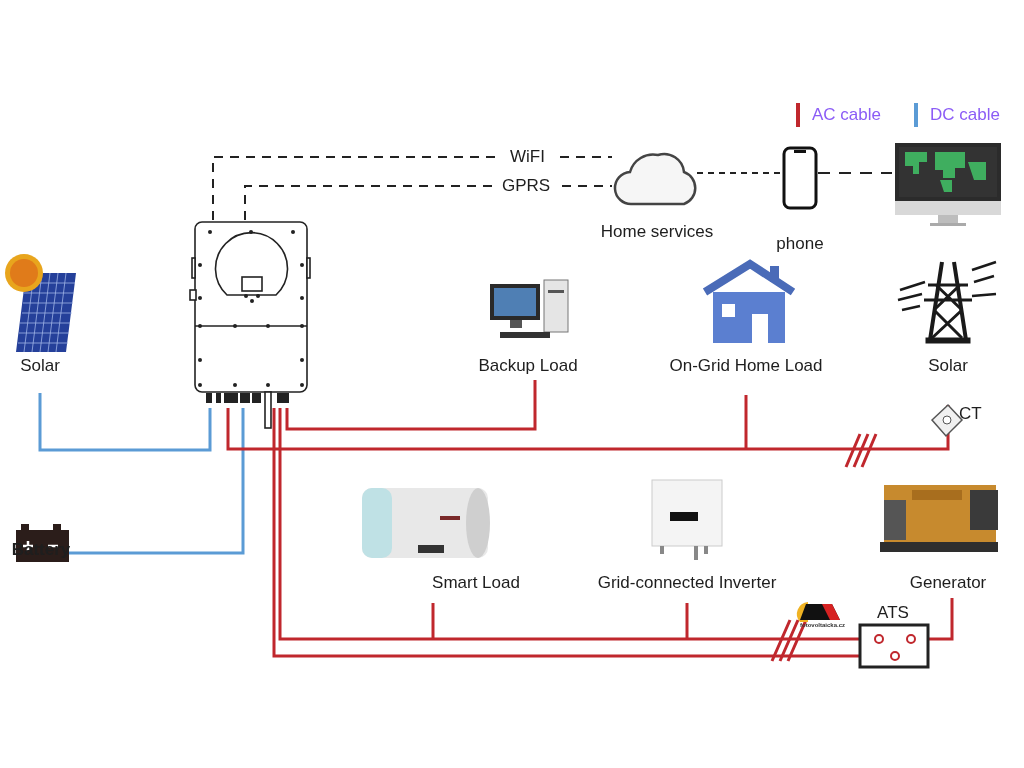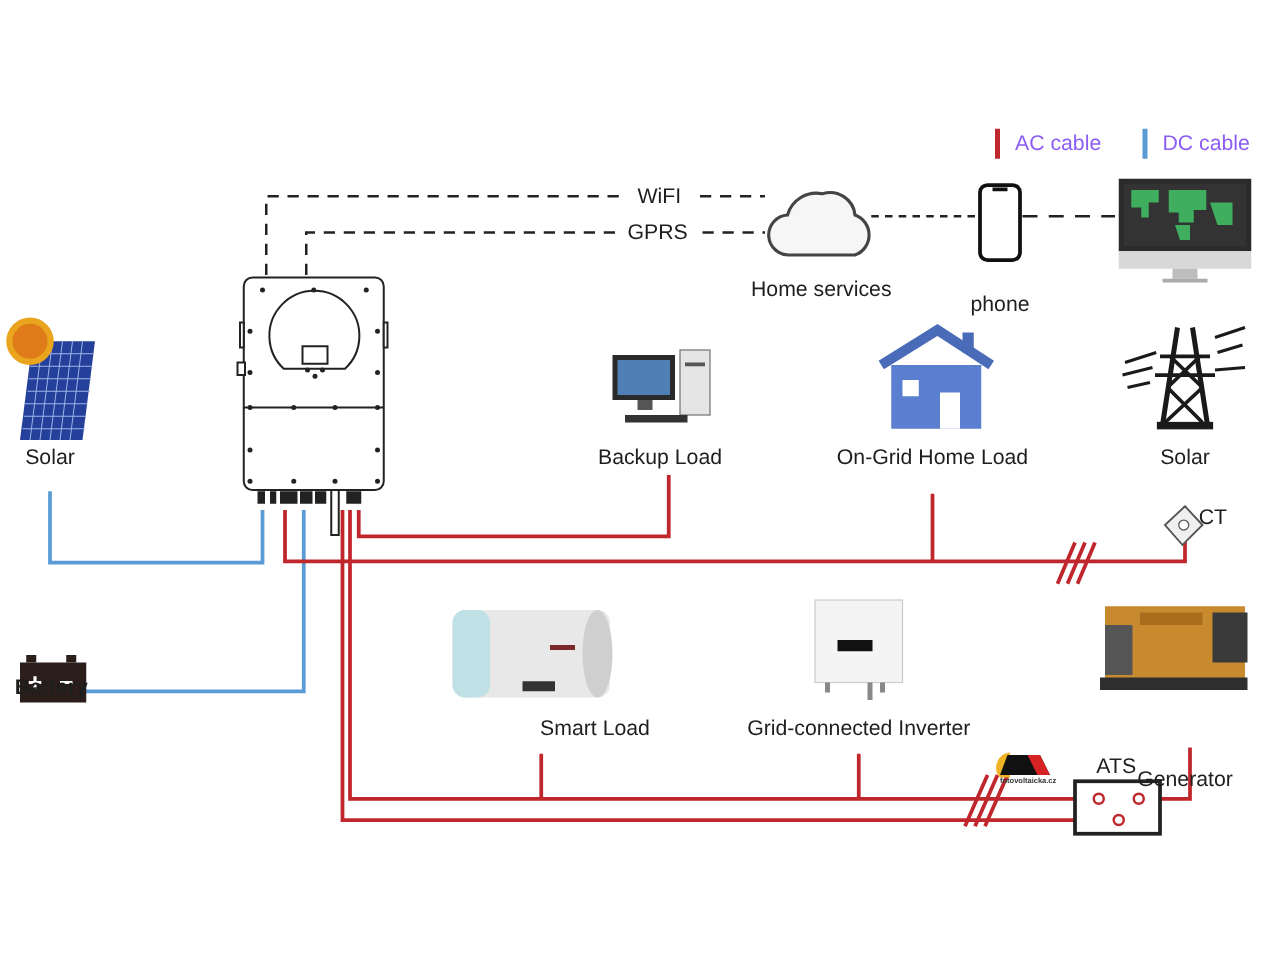--- a/index.html
+++ b/index.html
@@ -200,15 +200,15 @@
 <div class="lbl c" style="left:657px;top:222px;">Home services</div>
 <div class="lbl c" style="left:800px;top:234px;">phone</div>
 <div class="lbl c" style="left:40px;top:356px;">Solar</div>
 <div class="lbl c" style="left:41px;top:540px;font-weight:bold;">Battery</div>
 <div class="lbl c" style="left:528px;top:356px;">Backup Load</div>
 <div class="lbl c" style="left:746px;top:356px;">On-Grid Home Load</div>
 <div class="lbl c" style="left:948px;top:356px;">Solar</div>
 <div class="lbl" style="left:959px;top:404px;">CT</div>
 <div class="lbl c" style="left:432px;top:573px;margin-left:44px;">Smart Load</div>
 <div class="lbl c" style="left:687px;top:573px;">Grid-connected Inverter</div>
-<div class="lbl c" style="left:948px;top:573px;margin-top:41px;">Generator</div>
+<div class="lbl c" style="left:948px;top:573px;">Generator</div>
 <div class="lbl c" style="left:893px;top:603px;">ATS</div>
 <div class="wm" style="left:800px;top:622px;">fotovoltaicka.cz</div>
 
 </body></html>

